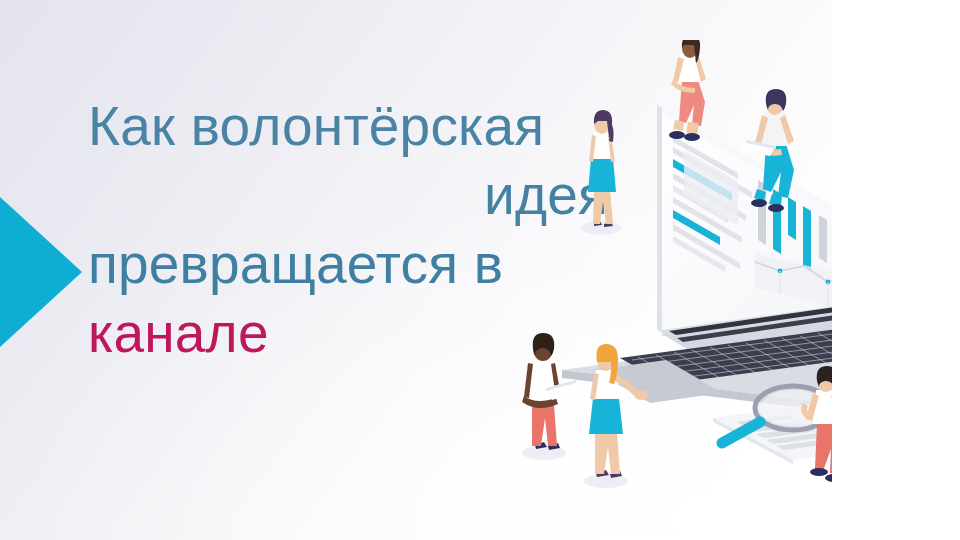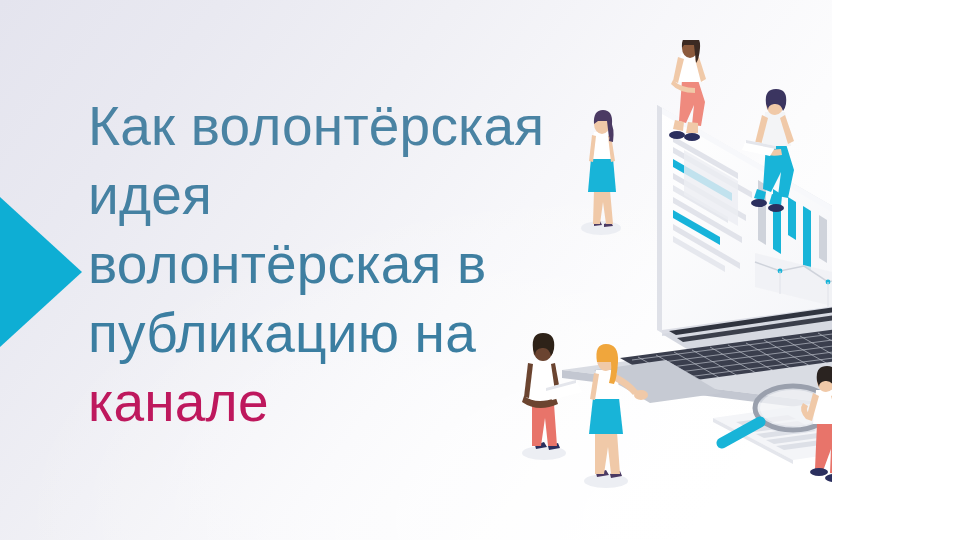--- a/index.html
+++ b/index.html
@@ -45,21 +45,21 @@
   }
   .title-line {
     font-size: 55px;
     line-height: 69px;
     font-weight: 300;
     letter-spacing: 0.2px;
     color: #3d7fa0;
     white-space: nowrap;
   }
   .title-line.l1 { color: #4a83a3; }
-  .title-line.l2 { color: #4581a2; }
+  .title-line.l2 { color: #4581a2; text-align: right; }
   .title-line.l3 { color: #3f7fa1; }
   .title-line.l4 { color: #3b7ea1; }
   .title-line.l5 { color: #be185d; }
 
   
   .illustration {
     position: absolute;
     left: 470px;
     top: 40px;
     width: 500px;
@@ -77,22 +77,21 @@
 
   <div class="arrow-mark">
     <svg width="82" height="150" viewBox="0 0 82 150">
       <polygon points="0,0 82,75 0,150" fill="#0eaed4"></polygon>
     </svg>
   </div>
 
   <div class="title-block">
     <div class="title-line l1">Как волонтёрская</div>
     <div class="title-line l2">идея</div>
-    <div class="title-line l3">волонтёрская в</div>
-    <div class="title-line l4">публикацию на</div>
+    <div class="title-line l3">превращается в</div>
     <div class="title-line l5">канале</div>
   </div>
 
   <div class="illustration">
     <svg width="500" height="470" viewBox="0 0 500 470" xmlns="http://www.w3.org/2000/svg">
       <defs>
         <linearGradient id="screenGrad" x1="0" y1="0" x2="1" y2="1">
           <stop offset="0%" stop-color="#ffffff"></stop>
           <stop offset="100%" stop-color="#f2f3f7"></stop>
         </linearGradient>

